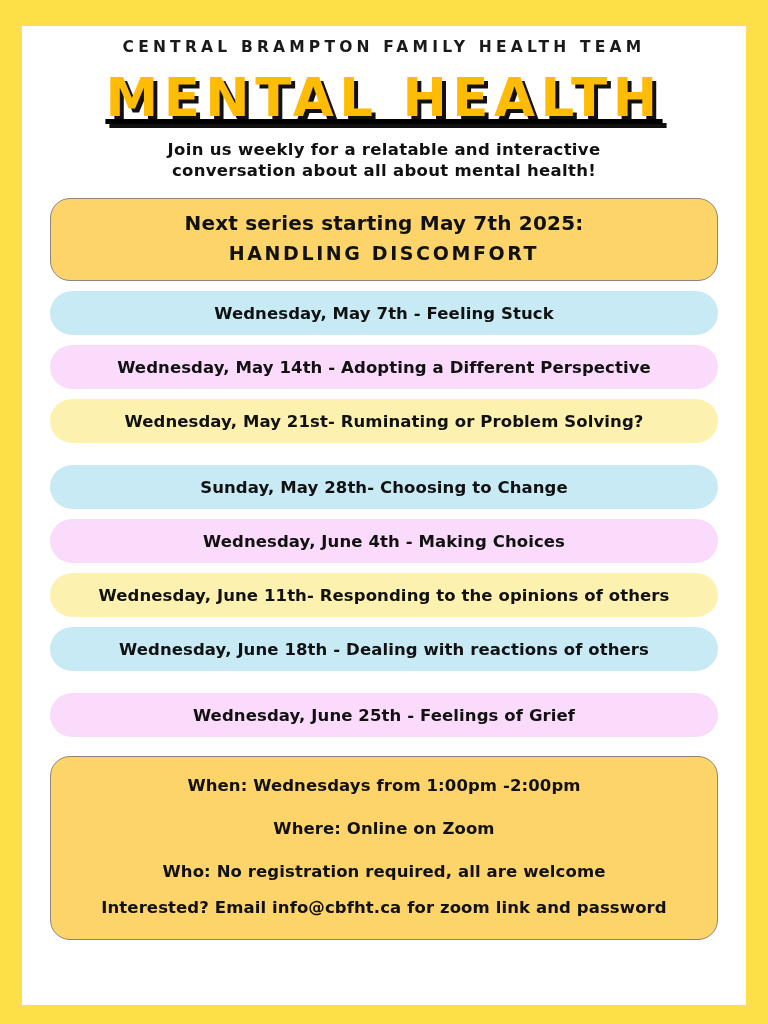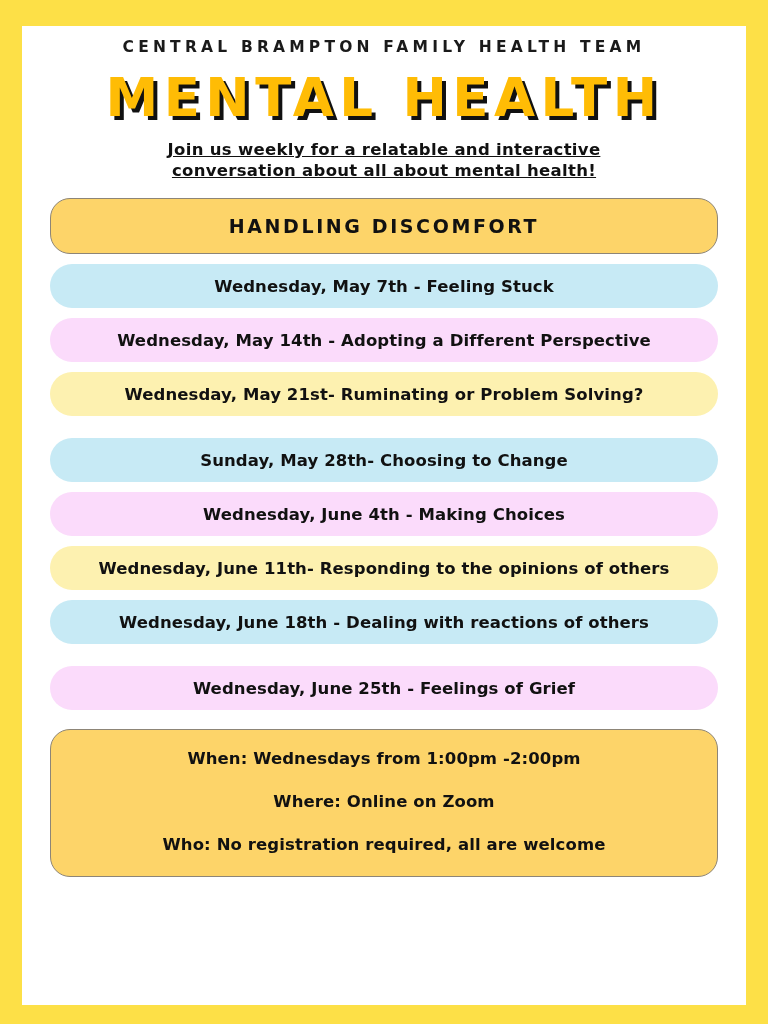--- a/index.html
+++ b/index.html
@@ -41,20 +41,21 @@
     font-weight: 700;
     letter-spacing: 4.2px;
     color: #1a1a1a;
     margin-top: 12px;
     white-space: nowrap;
   }
 
   .title-block {
     margin-top: 14px;
     text-align: center;
+    text-decoration: underline;
   }
   .title-line {
     font-family: "DejaVu Sans", sans-serif;
     font-weight: 700;
     font-size: 53px;
     line-height: 56px;
     letter-spacing: 5.5px;
     color: #FFBC05;
     text-shadow: 4px 4px 0 #111111;
     white-space: nowrap;
@@ -66,21 +67,20 @@
 
   .subtitle {
     margin-top: 13px;
     text-align: center;
     font-family: "DejaVu Sans", sans-serif;
     font-size: 16.5px;
     font-weight: 700;
     line-height: 21px;
     letter-spacing: 0.3px;
     color: #111111;
-    text-decoration: underline;
   }
 
   
   .series-banner {
     margin: 17px 28px 0 28px;
     background: #FDD469;
     border: 1.5px solid #8d8577;
     border-radius: 20px;
     padding: 11px 18px 13px 18px;
     text-align: center;
@@ -166,20 +166,21 @@
     <div class="title-block">
       <div class="title-line l1">MENTAL HEALTH</div>
     </div>
 
     <div class="subtitle">
       <div>Join us weekly for a relatable and interactive</div>
       <div>conversation about all about mental health!</div>
     </div>
 
     <div class="series-banner">
+      <div class="line1">Next series starting May 7th 2025:</div>
       <div class="line2">HANDLING DISCOMFORT</div>
     </div>
 
     <div class="sessions">
       <div class="pill blue">
         <span class="pill-text">Wednesday, May 7th - Feeling Stuck</span>
       </div>
       <div class="pill pink">
         <span class="pill-text">Wednesday, May 14th - Adopting a Different Perspective</span>
       </div>
@@ -200,16 +201,17 @@
       </div>
       <div class="pill pink gap-before">
         <span class="pill-text">Wednesday, June 25th - Feelings of Grief</span>
       </div>
     </div>
 
     <div class="info-panel">
       <div class="info-line">When: Wednesdays from 1:00pm -2:00pm</div>
       <div class="info-line">Where: Online on Zoom</div>
       <div class="info-line tight">Who: No registration required, all are welcome</div>
+      <div class="info-line tight">Interested? Email info@cbfht.ca for zoom link and password</div>
     </div>
 
   </div>
 </div>
 
 </body></html>

